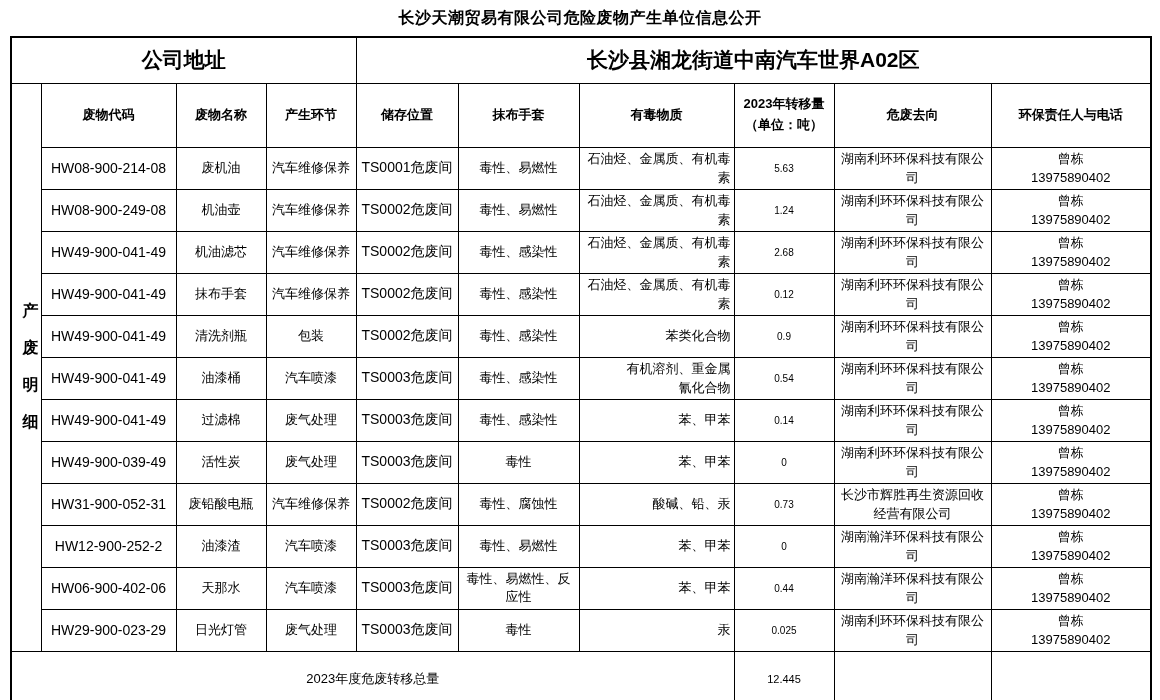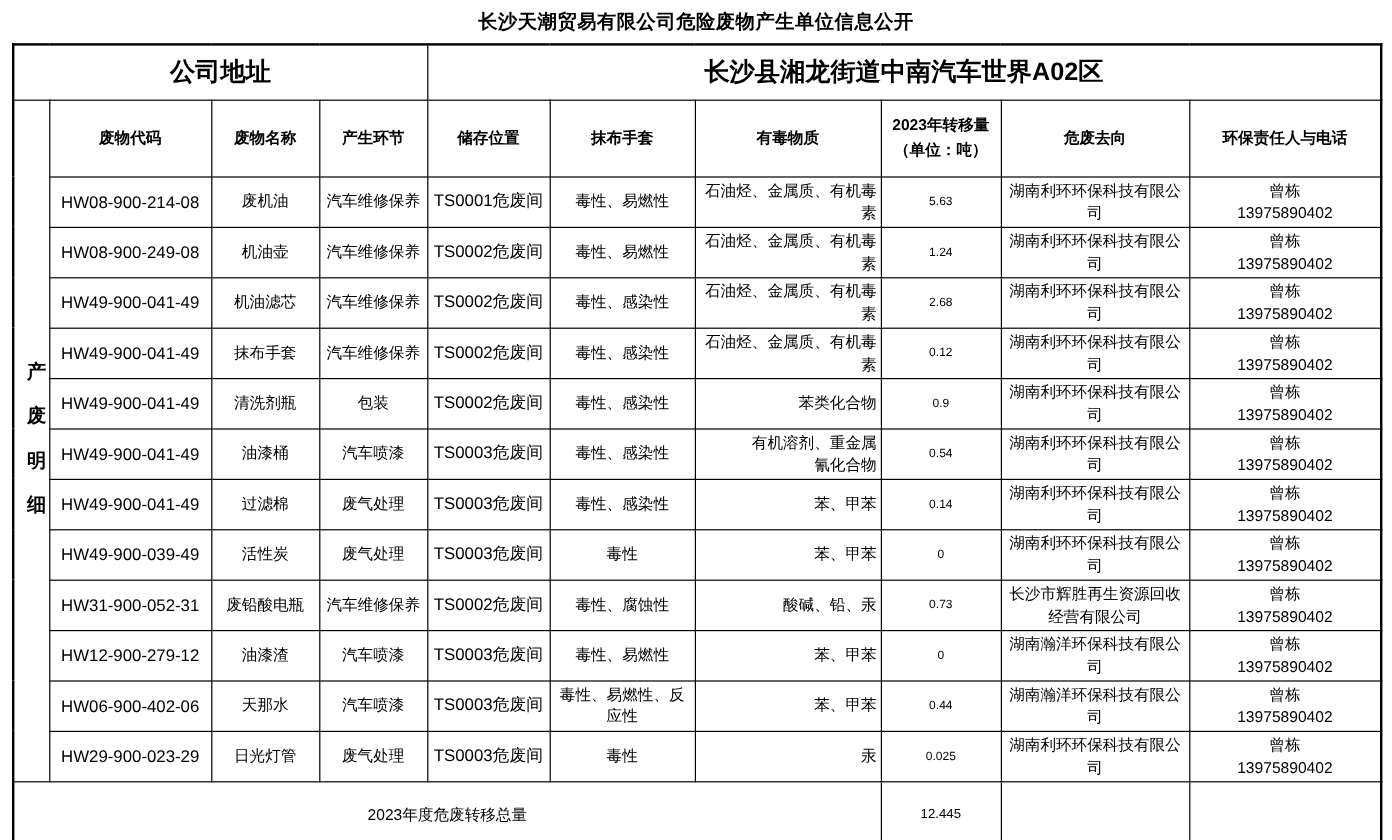--- a/index.html
+++ b/index.html
@@ -233,21 +233,21 @@
     <td>毒性、腐蚀性</td>
     <td class="toxic-cell">酸碱、铅、汞</td>
     <td class="amount-cell">0.73</td>
     <td class="dest-cell">长沙市辉胜再生资源回收经营有限公司</td>
     <td class="contact-cell">
       <span class="contact-line">曾栋</span>
       <span class="contact-line">13975890402</span>
     </td>
   </tr>
         <tr>
-    <td class="code-cell">HW12-900-279-12</td>
+    <td class="code-cell">HW12-900-252-2</td>
     <td>油漆渣</td>
     <td>汽车喷漆</td>
     <td class="code-cell">TS0003危废间</td>
     <td>毒性、易燃性</td>
     <td class="toxic-cell">苯、甲苯</td>
     <td class="amount-cell">0</td>
     <td class="dest-cell">湖南瀚洋环保科技有限公司</td>
     <td class="contact-cell">
       <span class="contact-line">曾栋</span>
       <span class="contact-line">13975890402</span>

